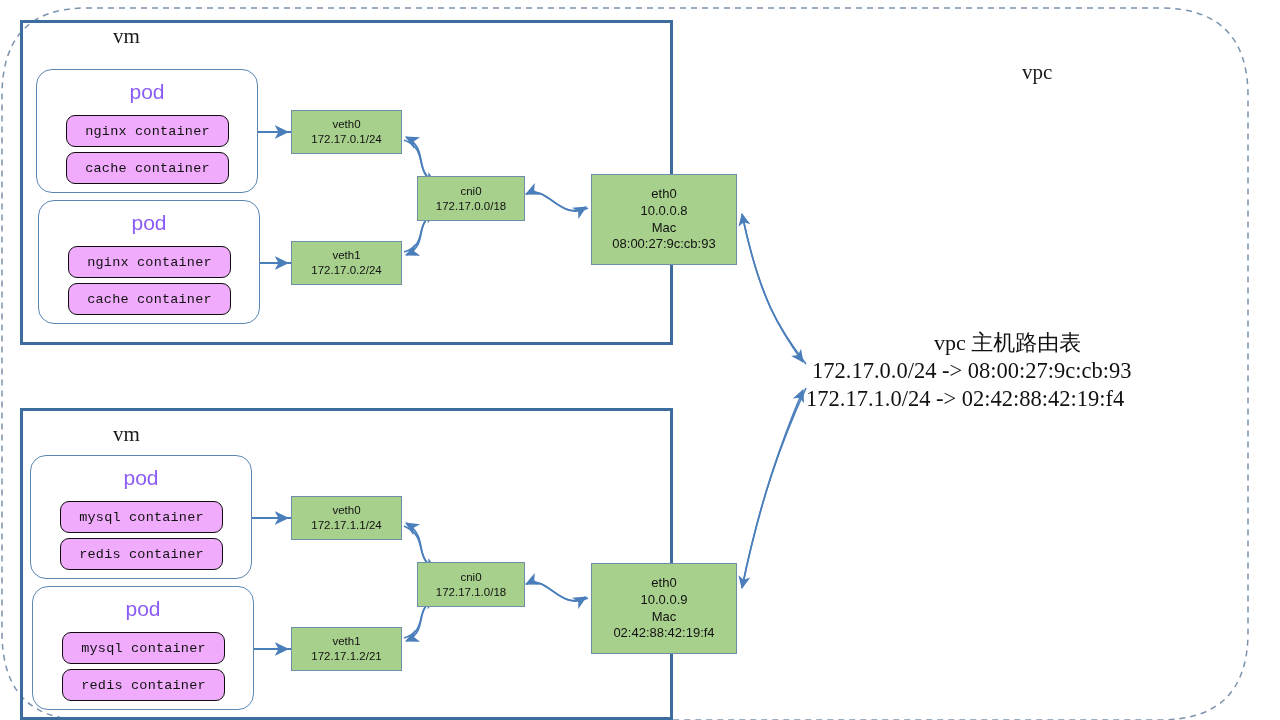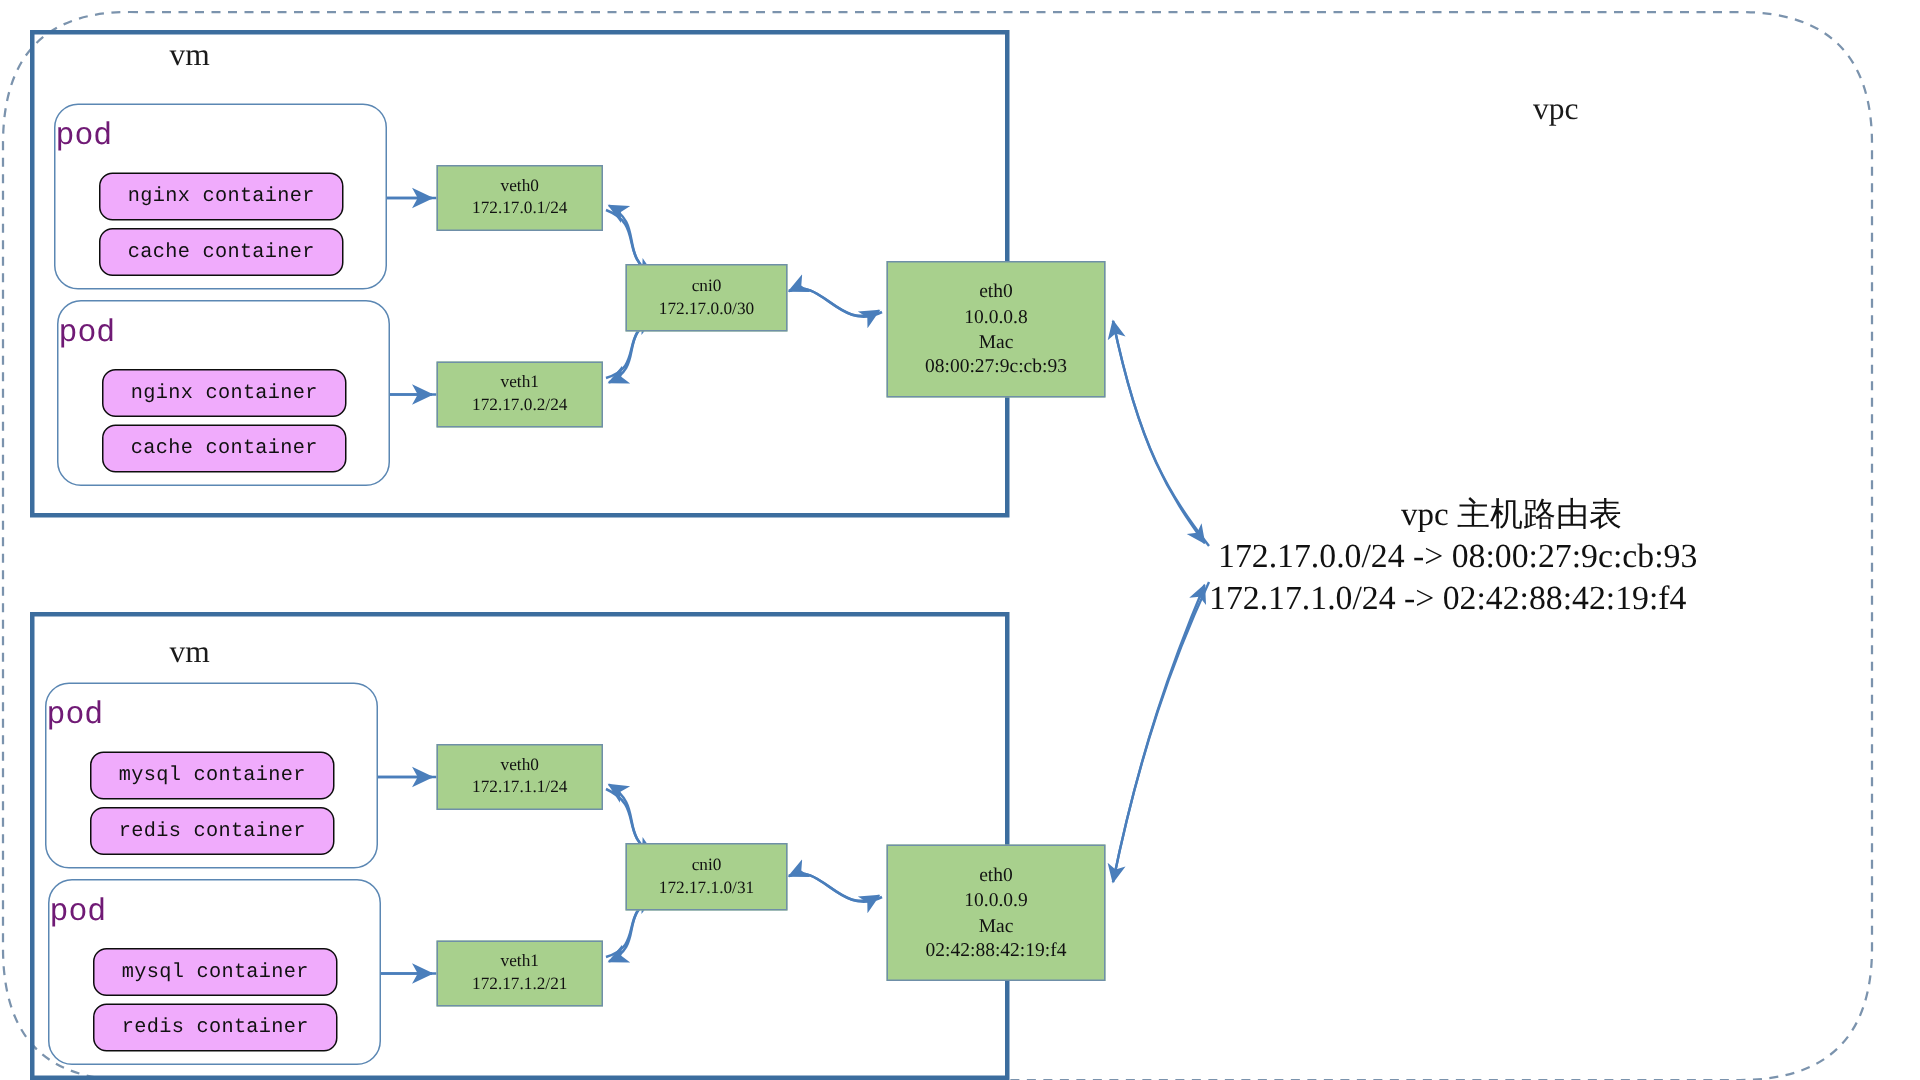--- a/index.html
+++ b/index.html
@@ -42,23 +42,24 @@
   .pod-box {
     position: absolute;
     border: 1.6px solid #5b87b3;
     border-radius: 16px;
     background: #ffffff;
     box-sizing: border-box;
   }
   .pod-label {
     position: absolute;
     width: 100%;
-    font-family: Liberation Mono, monospace;
+    text-align: center;
+    font-family: Liberation Sans, sans-serif;
     font-size: 21px;
-    color: #701a75;
+    color: #8b5cf6;
   }
 
   
   .container-box {
     position: absolute;
     border: 1.6px solid #0d0d0d;
     border-radius: 9px;
     background: #f0abfc;
     box-sizing: border-box;
     display: flex;
@@ -73,21 +74,21 @@
   
   .net-box {
     position: absolute;
     background: #a8d08d;
     border: 1.2px solid #6f8fa8;
     box-sizing: border-box;
     display: flex;
     flex-direction: column;
     align-items: center;
     justify-content: center;
-    font-family: Liberation Serif, serif;
+    font-family: Liberation Sans, sans-serif;
     color: #111111;
     line-height: 1.28;
   }
   .net-box .ln { display:block; white-space: nowrap; }
   .net-small .ln { font-size: 11.5px; }
   .net-mid .ln { font-size: 11.5px; text-align: right; }
   .net-eth .ln { font-size: 13px; }
 
   
   .route-title {
@@ -213,21 +214,21 @@
     <span class="ln">172.17.0.1/24</span>
   </div>
 
   <div class="net-box net-small" style="left:291px; top:241px; width:111px; height:44px;">
     <span class="ln">veth1</span>
     <span class="ln">172.17.0.2/24</span>
   </div>
 
   <div class="net-box net-mid" style="left:417px; top:176px; width:108px; height:45px;">
     <span class="ln">cni0</span>
-    <span class="ln">172.17.0.0/30</span>
+    <span class="ln">172.17.0.0/18</span>
   </div>
 
   <div class="net-box net-eth" style="left:591px; top:174px; width:146px; height:91px;">
     <span class="ln">eth0</span>
     <span class="ln">10.0.0.8</span>
     <span class="ln">Mac</span>
     <span class="ln">08:00:27:9c:cb:93</span>
   </div>
 
   <div class="vm-box" style="left:20px; top:408px; width:653px; height:312px;"></div>
@@ -250,21 +251,21 @@
     <span class="ln">172.17.1.1/24</span>
   </div>
 
   <div class="net-box net-small" style="left:291px; top:627px; width:111px; height:44px;">
     <span class="ln">veth1</span>
     <span class="ln">172.17.1.2/21</span>
   </div>
 
   <div class="net-box net-mid" style="left:417px; top:562px; width:108px; height:45px;">
     <span class="ln">cni0</span>
-    <span class="ln">172.17.1.0/31</span>
+    <span class="ln">172.17.1.0/18</span>
   </div>
 
   <div class="net-box net-eth" style="left:591px; top:563px; width:146px; height:91px;">
     <span class="ln">eth0</span>
     <span class="ln">10.0.0.9</span>
     <span class="ln">Mac</span>
     <span class="ln">02:42:88:42:19:f4</span>
   </div>
 
   <div class="route-title" style="left:934px; top:328px;">vpc 主机路由表</div>

